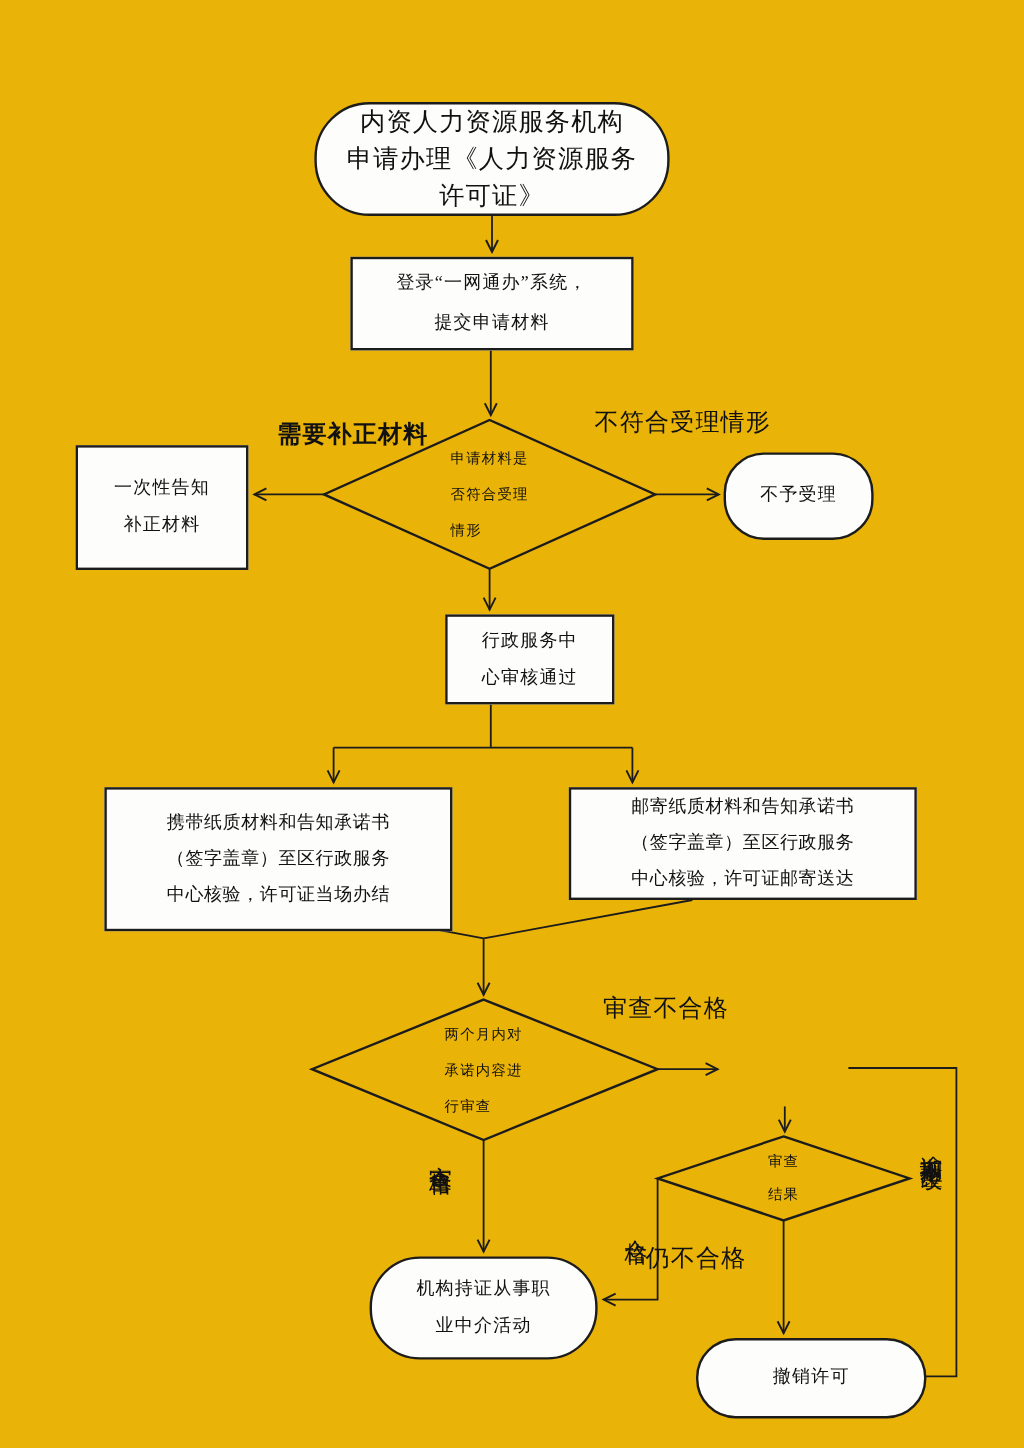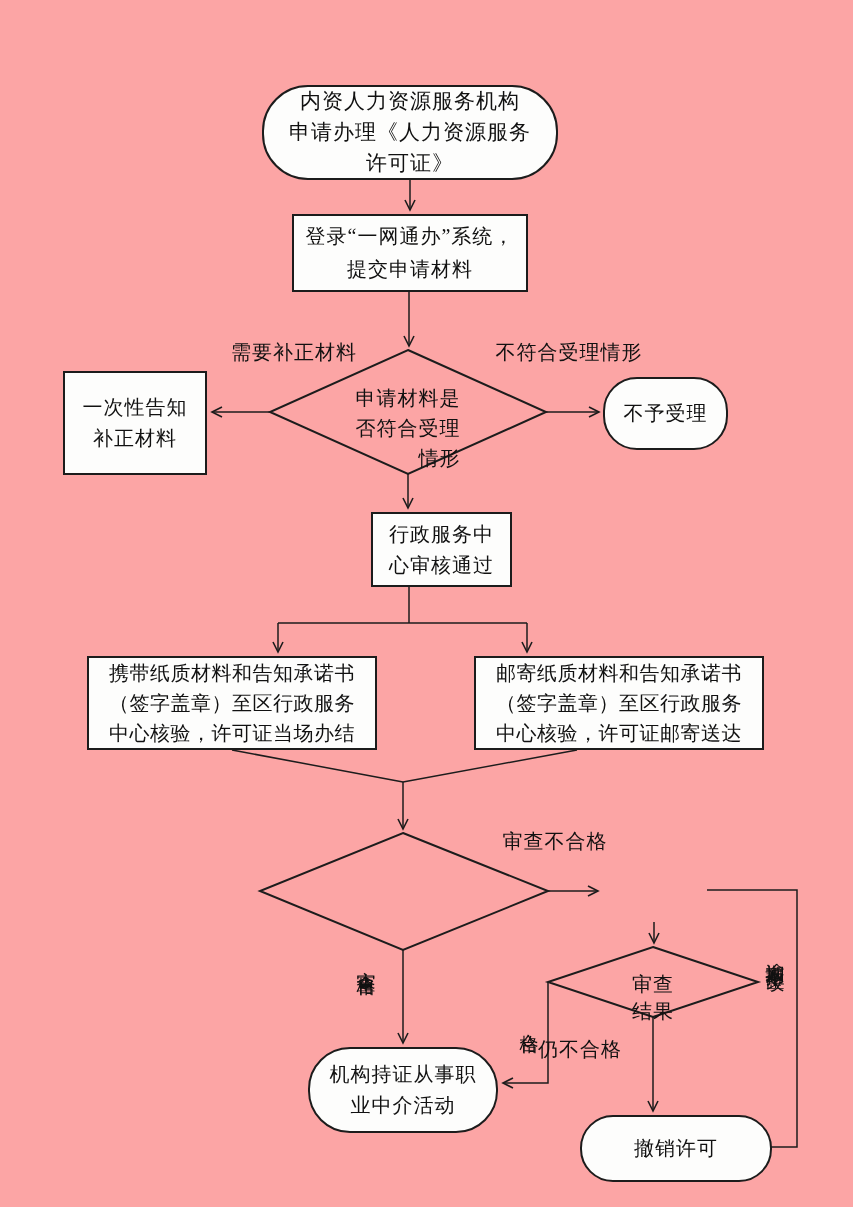--- a/index.html
+++ b/index.html
@@ -1,33 +1,33 @@
 <!DOCTYPE html>
 <html><head>
 <meta charset="utf-8">
 <style>
   html,body{margin:0;padding:0;background:#ffffff;}
   .canvas{
     position:relative;width:853px;height:1207px;margin:0 auto;
-    background:#fca5a5;overflow:hidden;
+    background:#eab308;overflow:hidden;
     font-family:"Liberation Serif","DejaVu Serif",serif;
     color:#111;
   }
   .layer{position:absolute;left:0;top:0;}
   .node{
     position:absolute;display:flex;align-items:center;justify-content:center;
     text-align:center;white-space:pre-line;box-sizing:border-box;
     background:#fdfdfc;border:2px solid #1c1c1c;
-    font-size:20px;line-height:31px;letter-spacing:1px;
+    font-size:15px;line-height:31px;letter-spacing:1px;
   }
   .stadium{border-radius:46px;}
   .dtext{
     position:absolute;display:flex;align-items:center;justify-content:center;
-    text-align:right;white-space:pre-line;background:transparent;border:none;
-    font-size:20px;line-height:30px;letter-spacing:1px;margin-top:16px;
+    text-align:left;white-space:pre-line;background:transparent;border:none;
+    font-size:12px;line-height:30px;letter-spacing:1px;
   }
   .elabel{
     position:absolute;font-size:20px;line-height:22px;letter-spacing:1px;
     white-space:nowrap;text-align:center;
   }
   .vlabel{
     position:absolute;font-size:19px;letter-spacing:2px;
     writing-mode:vertical-rl;text-orientation:upright;line-height:22px;
   }
 </style>
@@ -93,39 +93,42 @@
 情形</div>
 
   <div class="node" style="left:63px;top:371px;width:144px;height:104px;">一次性告知
 补正材料</div>
 
   <div class="node stadium" style="left:603px;top:377px;width:125px;height:73px;border-radius:34px;">不予受理</div>
 
   <div class="node" style="left:339px;top:512px;width:141px;height:75px;margin-left:32px;">行政服务中
 心审核通过</div>
 
-  <div class="node" style="left:87px;top:656px;width:290px;height:94px;line-height:30px;letter-spacing:0.5px;">携带纸质材料和告知承诺书
+  <div class="node" style="left:87px;top:656px;width:290px;height:120px;line-height:30px;letter-spacing:0.5px;">携带纸质材料和告知承诺书
 （签字盖章）至区行政服务
 中心核验，许可证当场办结</div>
 
   <div class="node" style="left:432px;top:656px;width:290px;height:94px;line-height:30px;letter-spacing:0.5px;margin-left:42px;">邮寄纸质材料和告知承诺书
 （签字盖章）至区行政服务
 中心核验，许可证邮寄送达</div>
 
+  <div class="dtext" style="left:313px;top:846px;width:180px;height:92px;">两个月内对
+承诺内容进
+行审查</div>
 
 
   <div class="dtext" style="left:603px;top:952px;width:100px;height:60px;line-height:27px;">审查
 结果</div>
 
   <div class="node stadium" style="left:308px;top:1047px;width:190px;height:86px;border-radius:42px;">机构持证从事职
 业中介活动</div>
 
   <div class="node stadium" style="left:580px;top:1115px;width:192px;height:67px;border-radius:33px;">撤销许可</div>
 
-  <div class="elabel" style="left:215px;top:341px;width:158px;">需要补正材料</div>
+  <div class="elabel" style="left:215px;top:351px;width:158px;font-weight:bold;">需要补正材料</div>
 
   <div class="elabel" style="left:494px;top:341px;width:150px;">不符合受理情形</div>
 
   <div class="elabel" style="left:500px;top:830px;width:110px;font-family:Liberation Serif, serif;">审查不合格</div>
 
   <div class="vlabel" style="left:355px;top:956px;height:92px;">审查合格</div>
 
   <div class="vlabel" style="left:518px;top:1018px;height:48px;">合格</div>
 
   <div class="elabel" style="left:538px;top:1038px;width:82px;">仍不合格</div>

